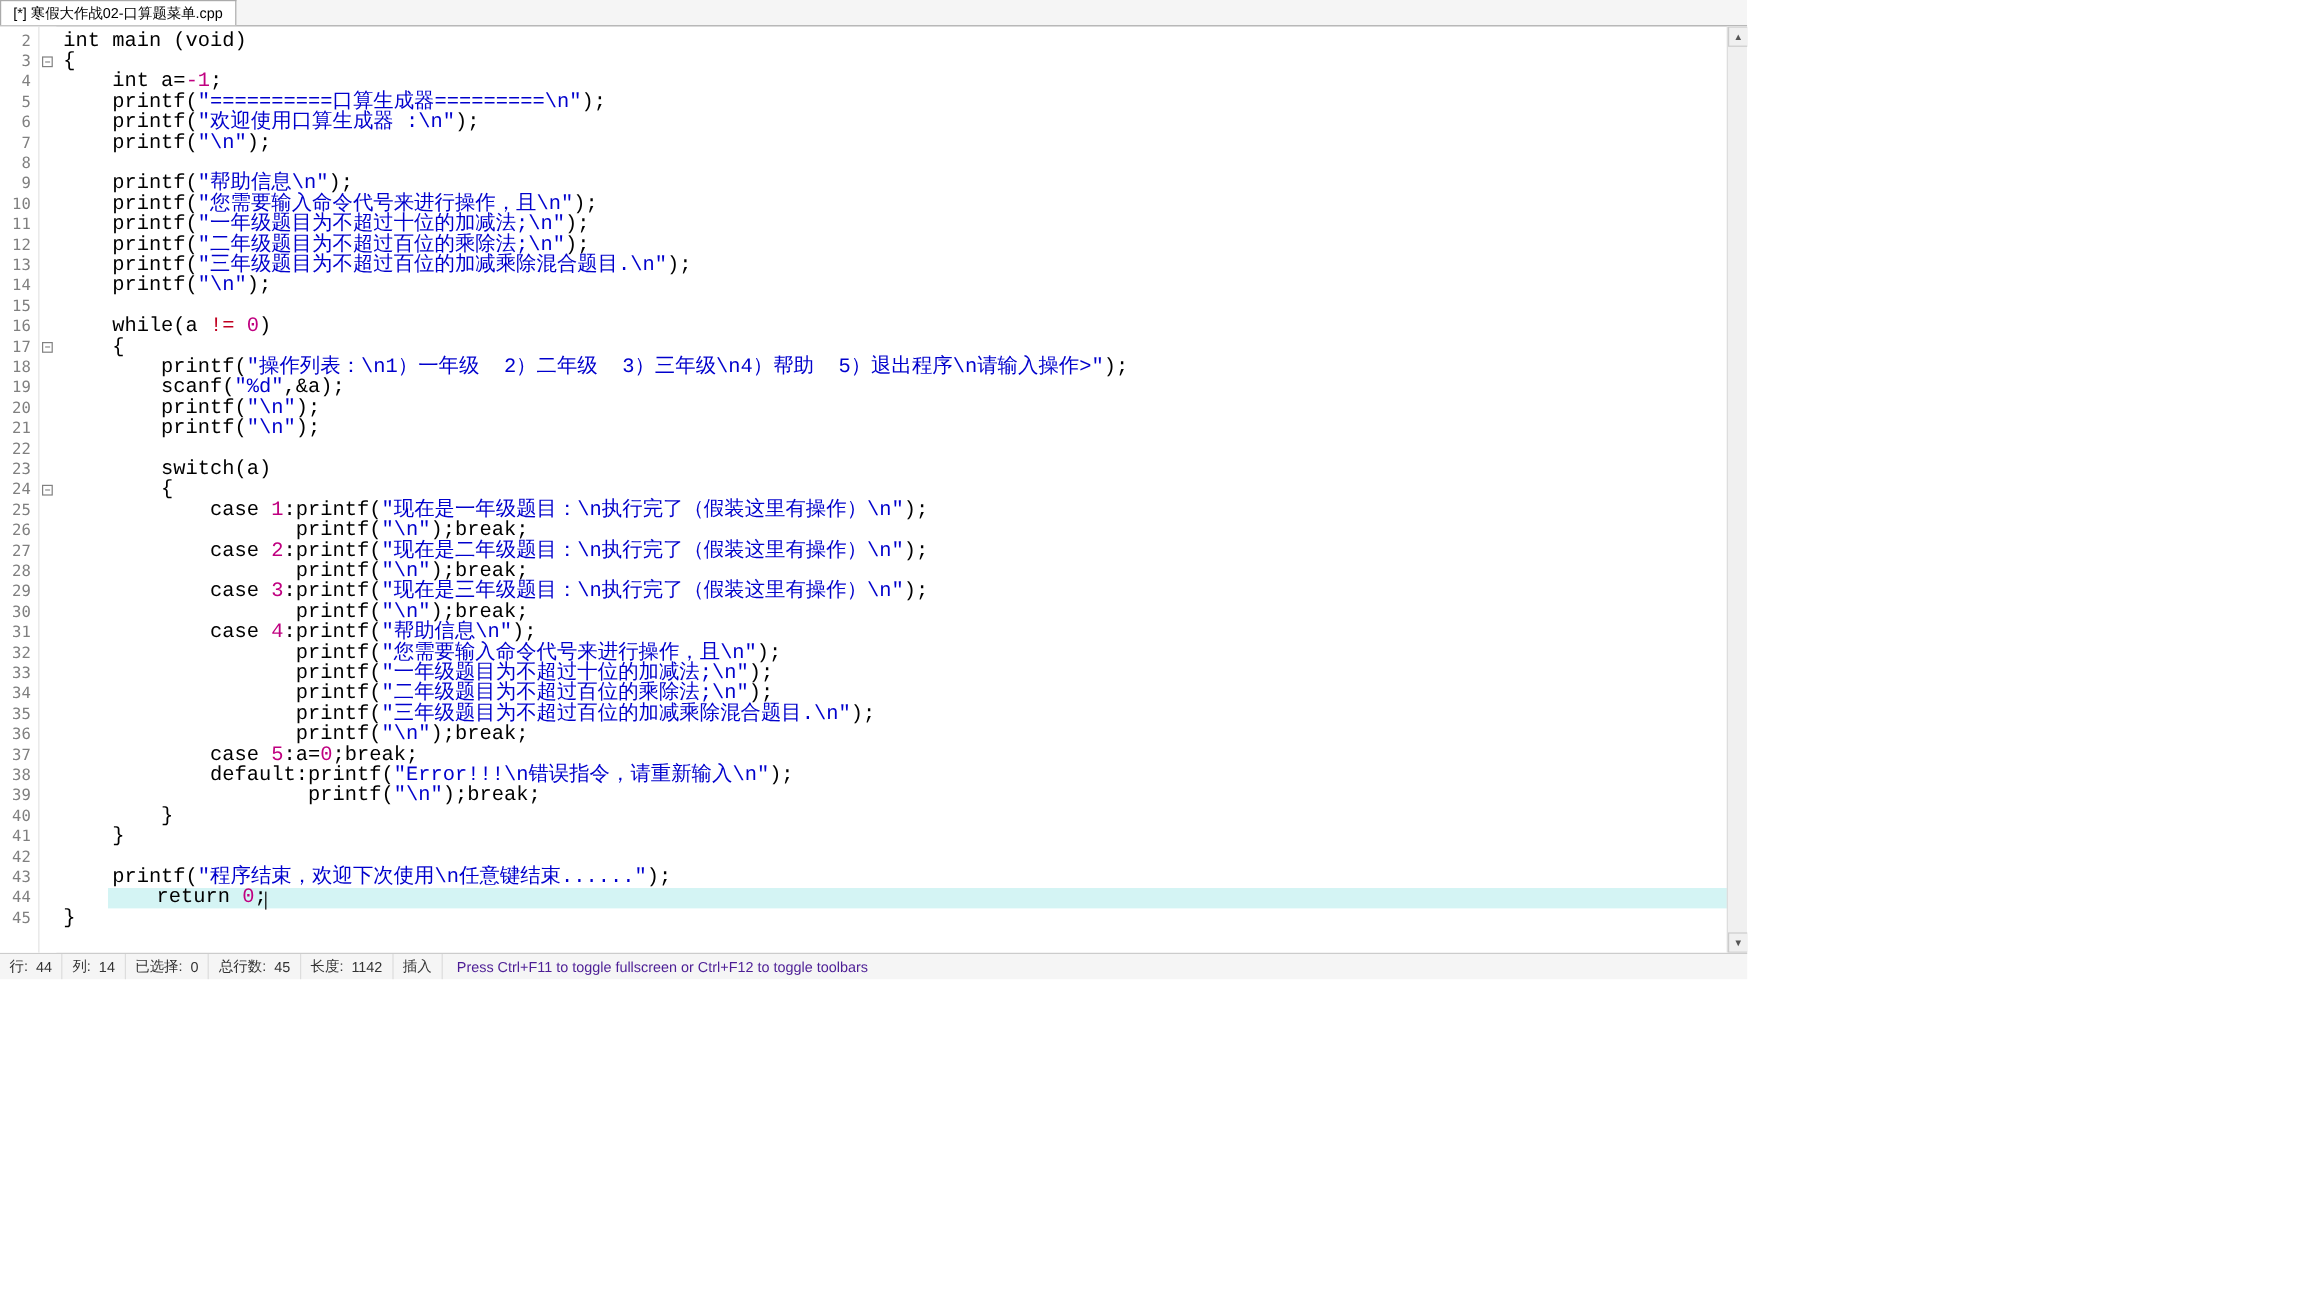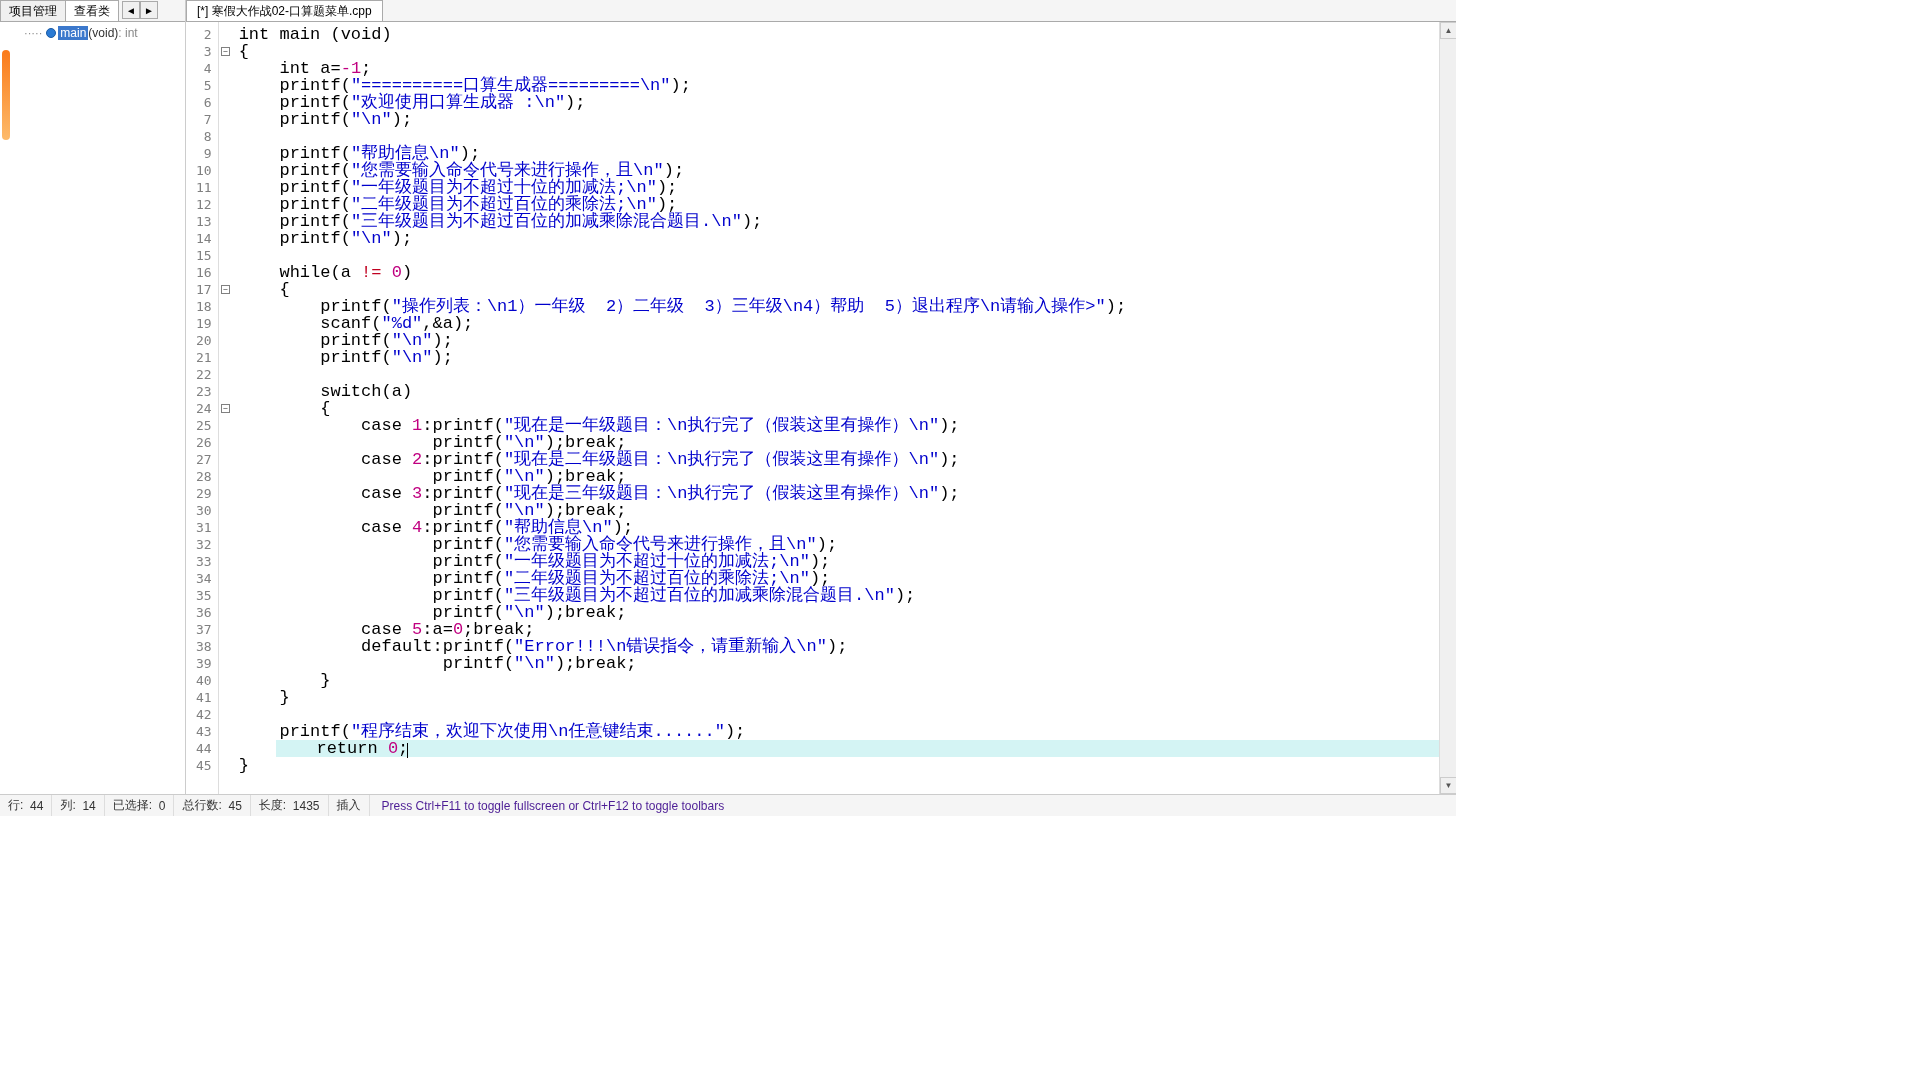--- a/index.html
+++ b/index.html
@@ -43,40 +43,20 @@
 .statusbar { height: 22px; background: #f5f5f5; border-top: 1px solid #ccc; display: flex; align-items: center; font-size: 12px; color: #333; }
 .status-cell { padding: 0 8px; border-right: 1px solid #ddd; height: 100%; display: flex; align-items: center; }
 .status-cell.wide { flex: 0 0 auto; min-width: 40px; }
 .status-hint { padding: 0 12px; color: #4c1d95; }
 </style>
 </head>
 <body>
 
 <div class="container">
   <div class="top">
-    <div class="left-panel">
-      <div class="tabs-left">
-        <div class="tab">项目管理</div>
-        <div class="tab active">查看类</div>
-        <div class="nav-btns">
-          <div class="nav-btn">◄</div>
-          <div class="nav-btn">►</div>
-        </div>
-      </div>
-      <div class="tree">
-        <div class="slider-v"></div>
-        <div class="tree-node">
-          <span class="tree-dots">·····</span>
-          <span class="tree-icon"></span>
-          <span class="tree-main">main</span>
-            <span class="tree-sig">(void)</span>
-            <span class="tree-ret"> : int</span>
-        </div>
-      </div>
-    </div>
 
     <div class="right-panel">
       <div class="file-tabs">
         <div class="file-tab">[*] 寒假大作战02-口算题菜单.cpp</div>
       </div>
       <div class="editor-wrap">
         <div class="gutter" id="gutter"><span class="ln">2</span><span class="ln">3</span><span class="ln">4</span><span class="ln">5</span><span class="ln">6</span><span class="ln">7</span><span class="ln">8</span><span class="ln">9</span><span class="ln">10</span><span class="ln">11</span><span class="ln">12</span><span class="ln">13</span><span class="ln">14</span><span class="ln">15</span><span class="ln">16</span><span class="ln">17</span><span class="ln">18</span><span class="ln">19</span><span class="ln">20</span><span class="ln">21</span><span class="ln">22</span><span class="ln">23</span><span class="ln">24</span><span class="ln">25</span><span class="ln">26</span><span class="ln">27</span><span class="ln">28</span><span class="ln">29</span><span class="ln">30</span><span class="ln">31</span><span class="ln">32</span><span class="ln">33</span><span class="ln">34</span><span class="ln">35</span><span class="ln">36</span><span class="ln">37</span><span class="ln">38</span><span class="ln">39</span><span class="ln">40</span><span class="ln">41</span><span class="ln">42</span><span class="ln">43</span><span class="ln">44</span><span class="ln">45</span></div>
         <div class="fold-col" id="foldcol">
             <div class="fold-mark"></div>
             <div class="fold-mark">
@@ -145,18 +125,18 @@
     <div class="status-cell wide">
       <span>列:</span>&nbsp;&nbsp;<span>14</span>
     </div>
     <div class="status-cell wide">
       <span>已选择:</span>&nbsp;&nbsp;<span>0</span>
     </div>
     <div class="status-cell wide">
       <span>总行数:</span>&nbsp;&nbsp;<span>45</span>
     </div>
     <div class="status-cell wide">
-      <span>长度:</span>&nbsp;&nbsp;<span>1435</span>
+      <span>长度:</span>&nbsp;&nbsp;<span>1142</span>
     </div>
     <div class="status-cell wide">插入</div>
     <div class="status-hint">Press Ctrl+F11 to toggle fullscreen or Ctrl+F12 to toggle toolbars</div>
   </div>
 </div>
 
 </body></html>

